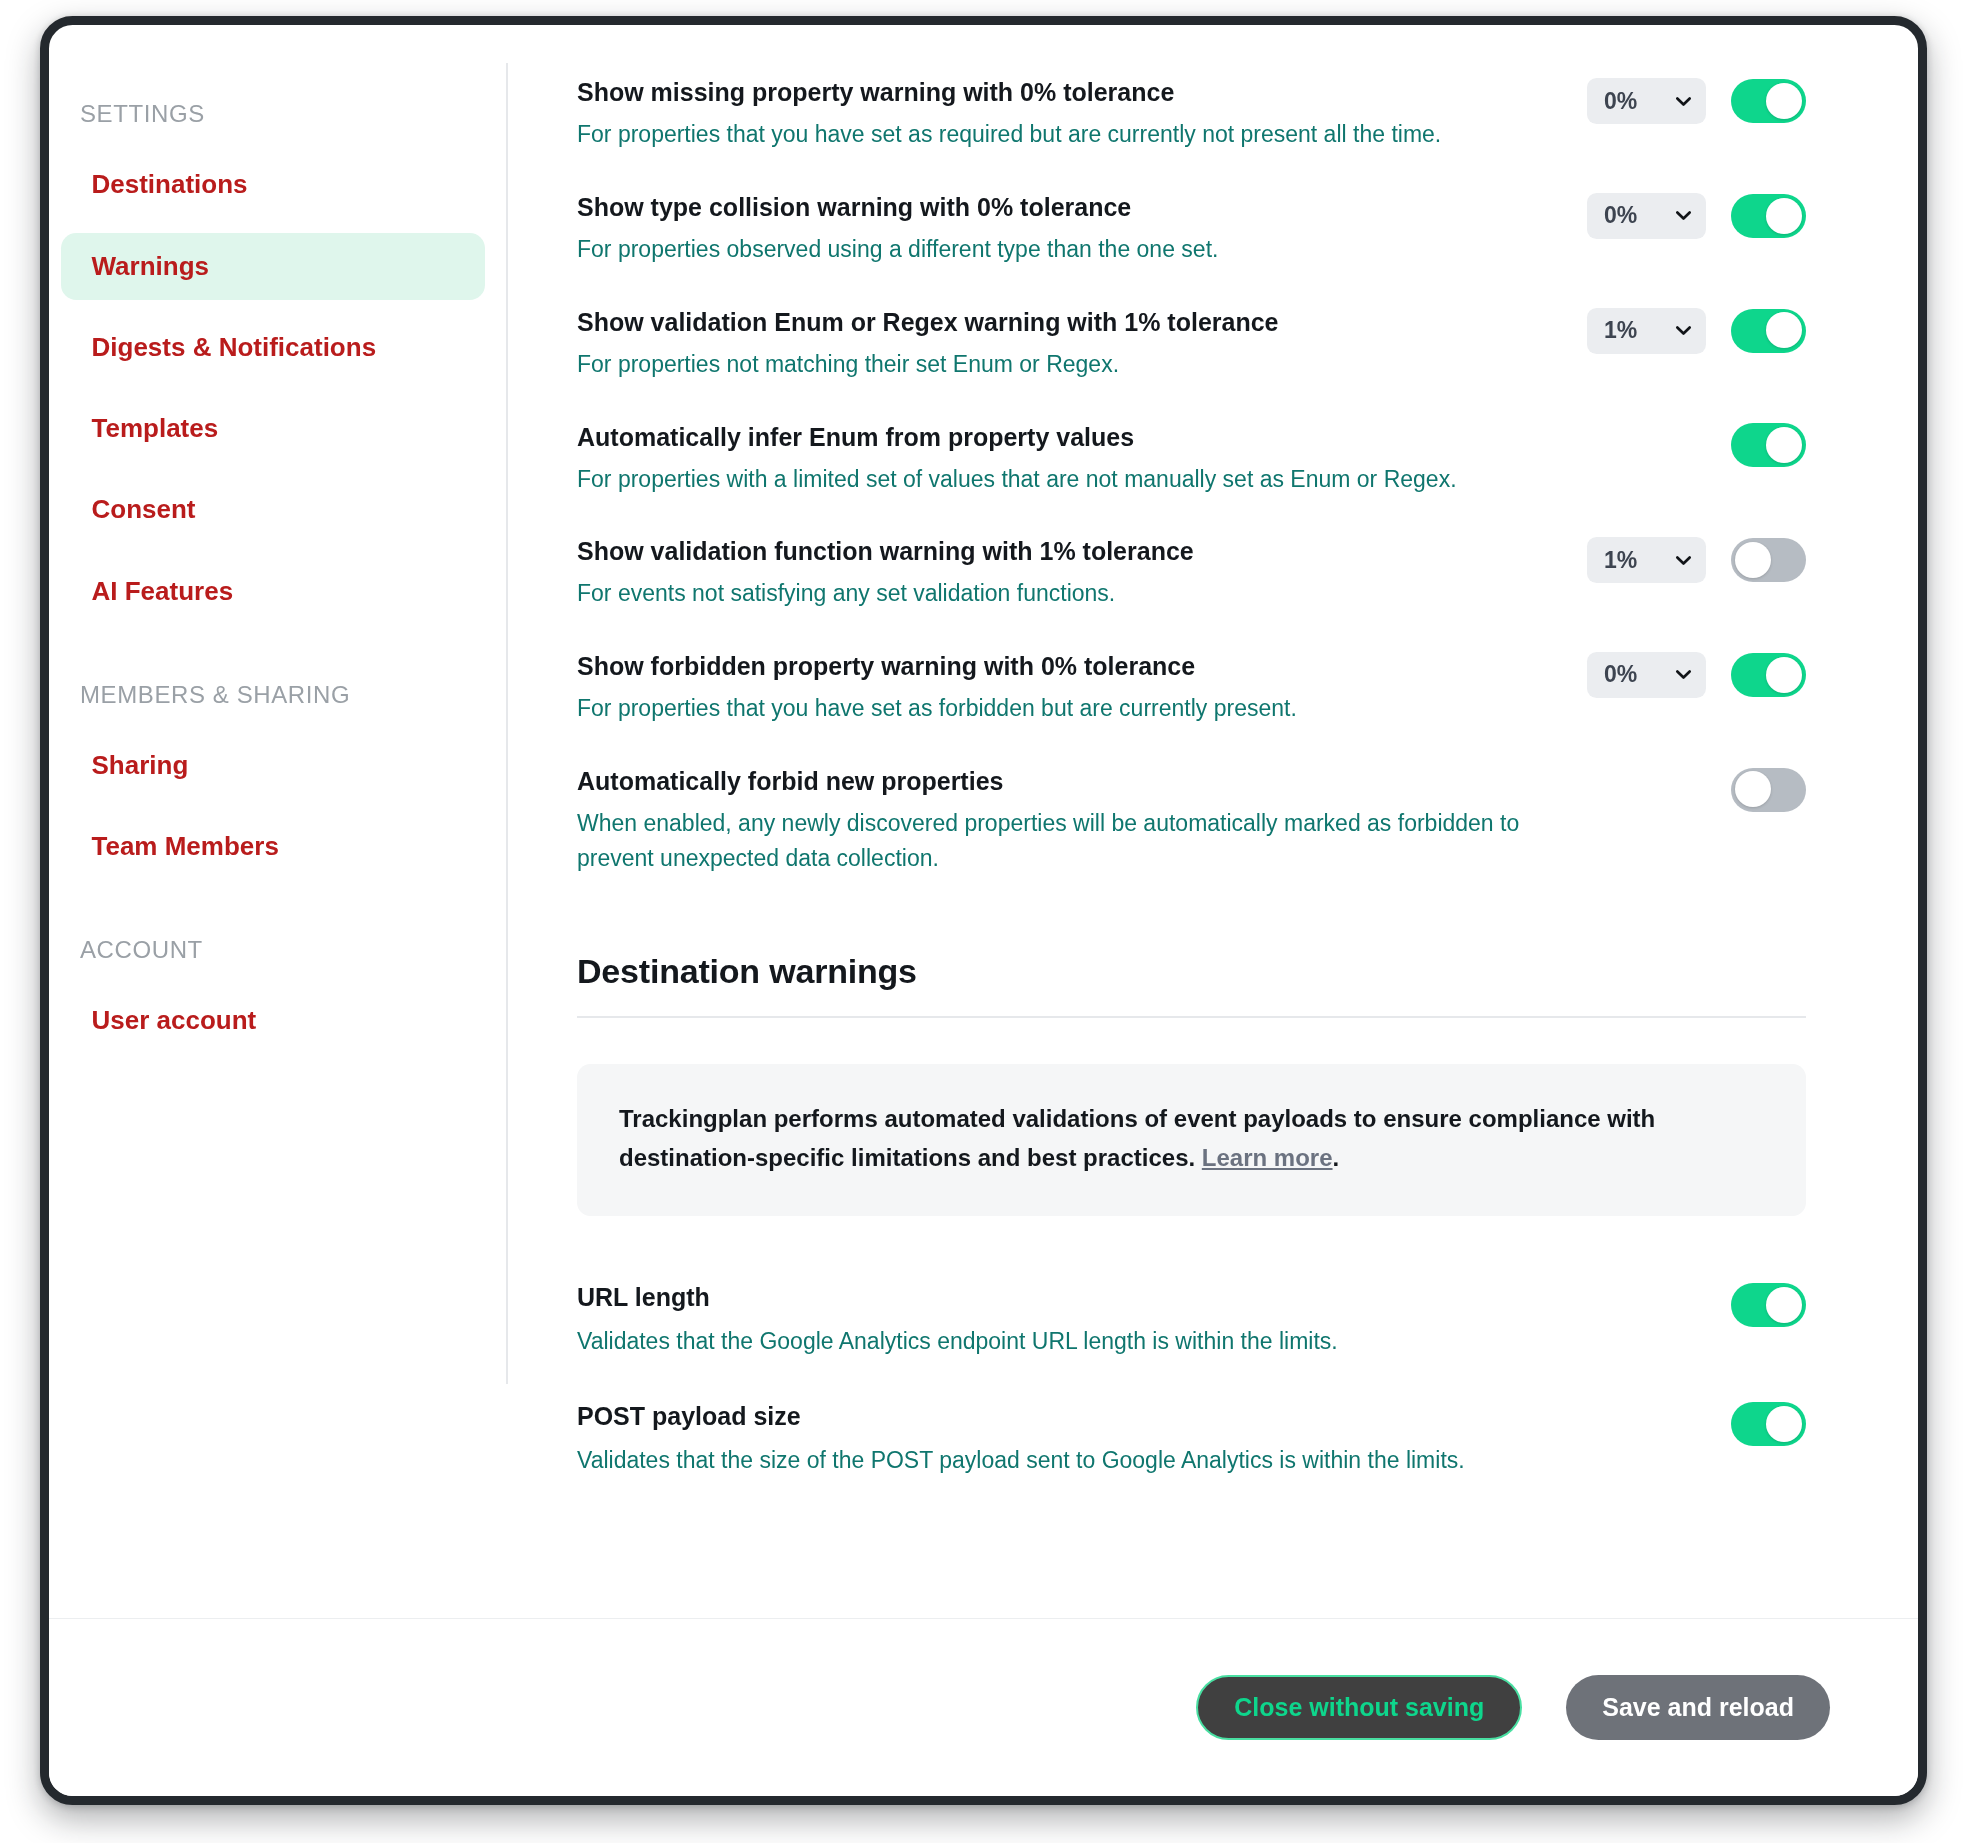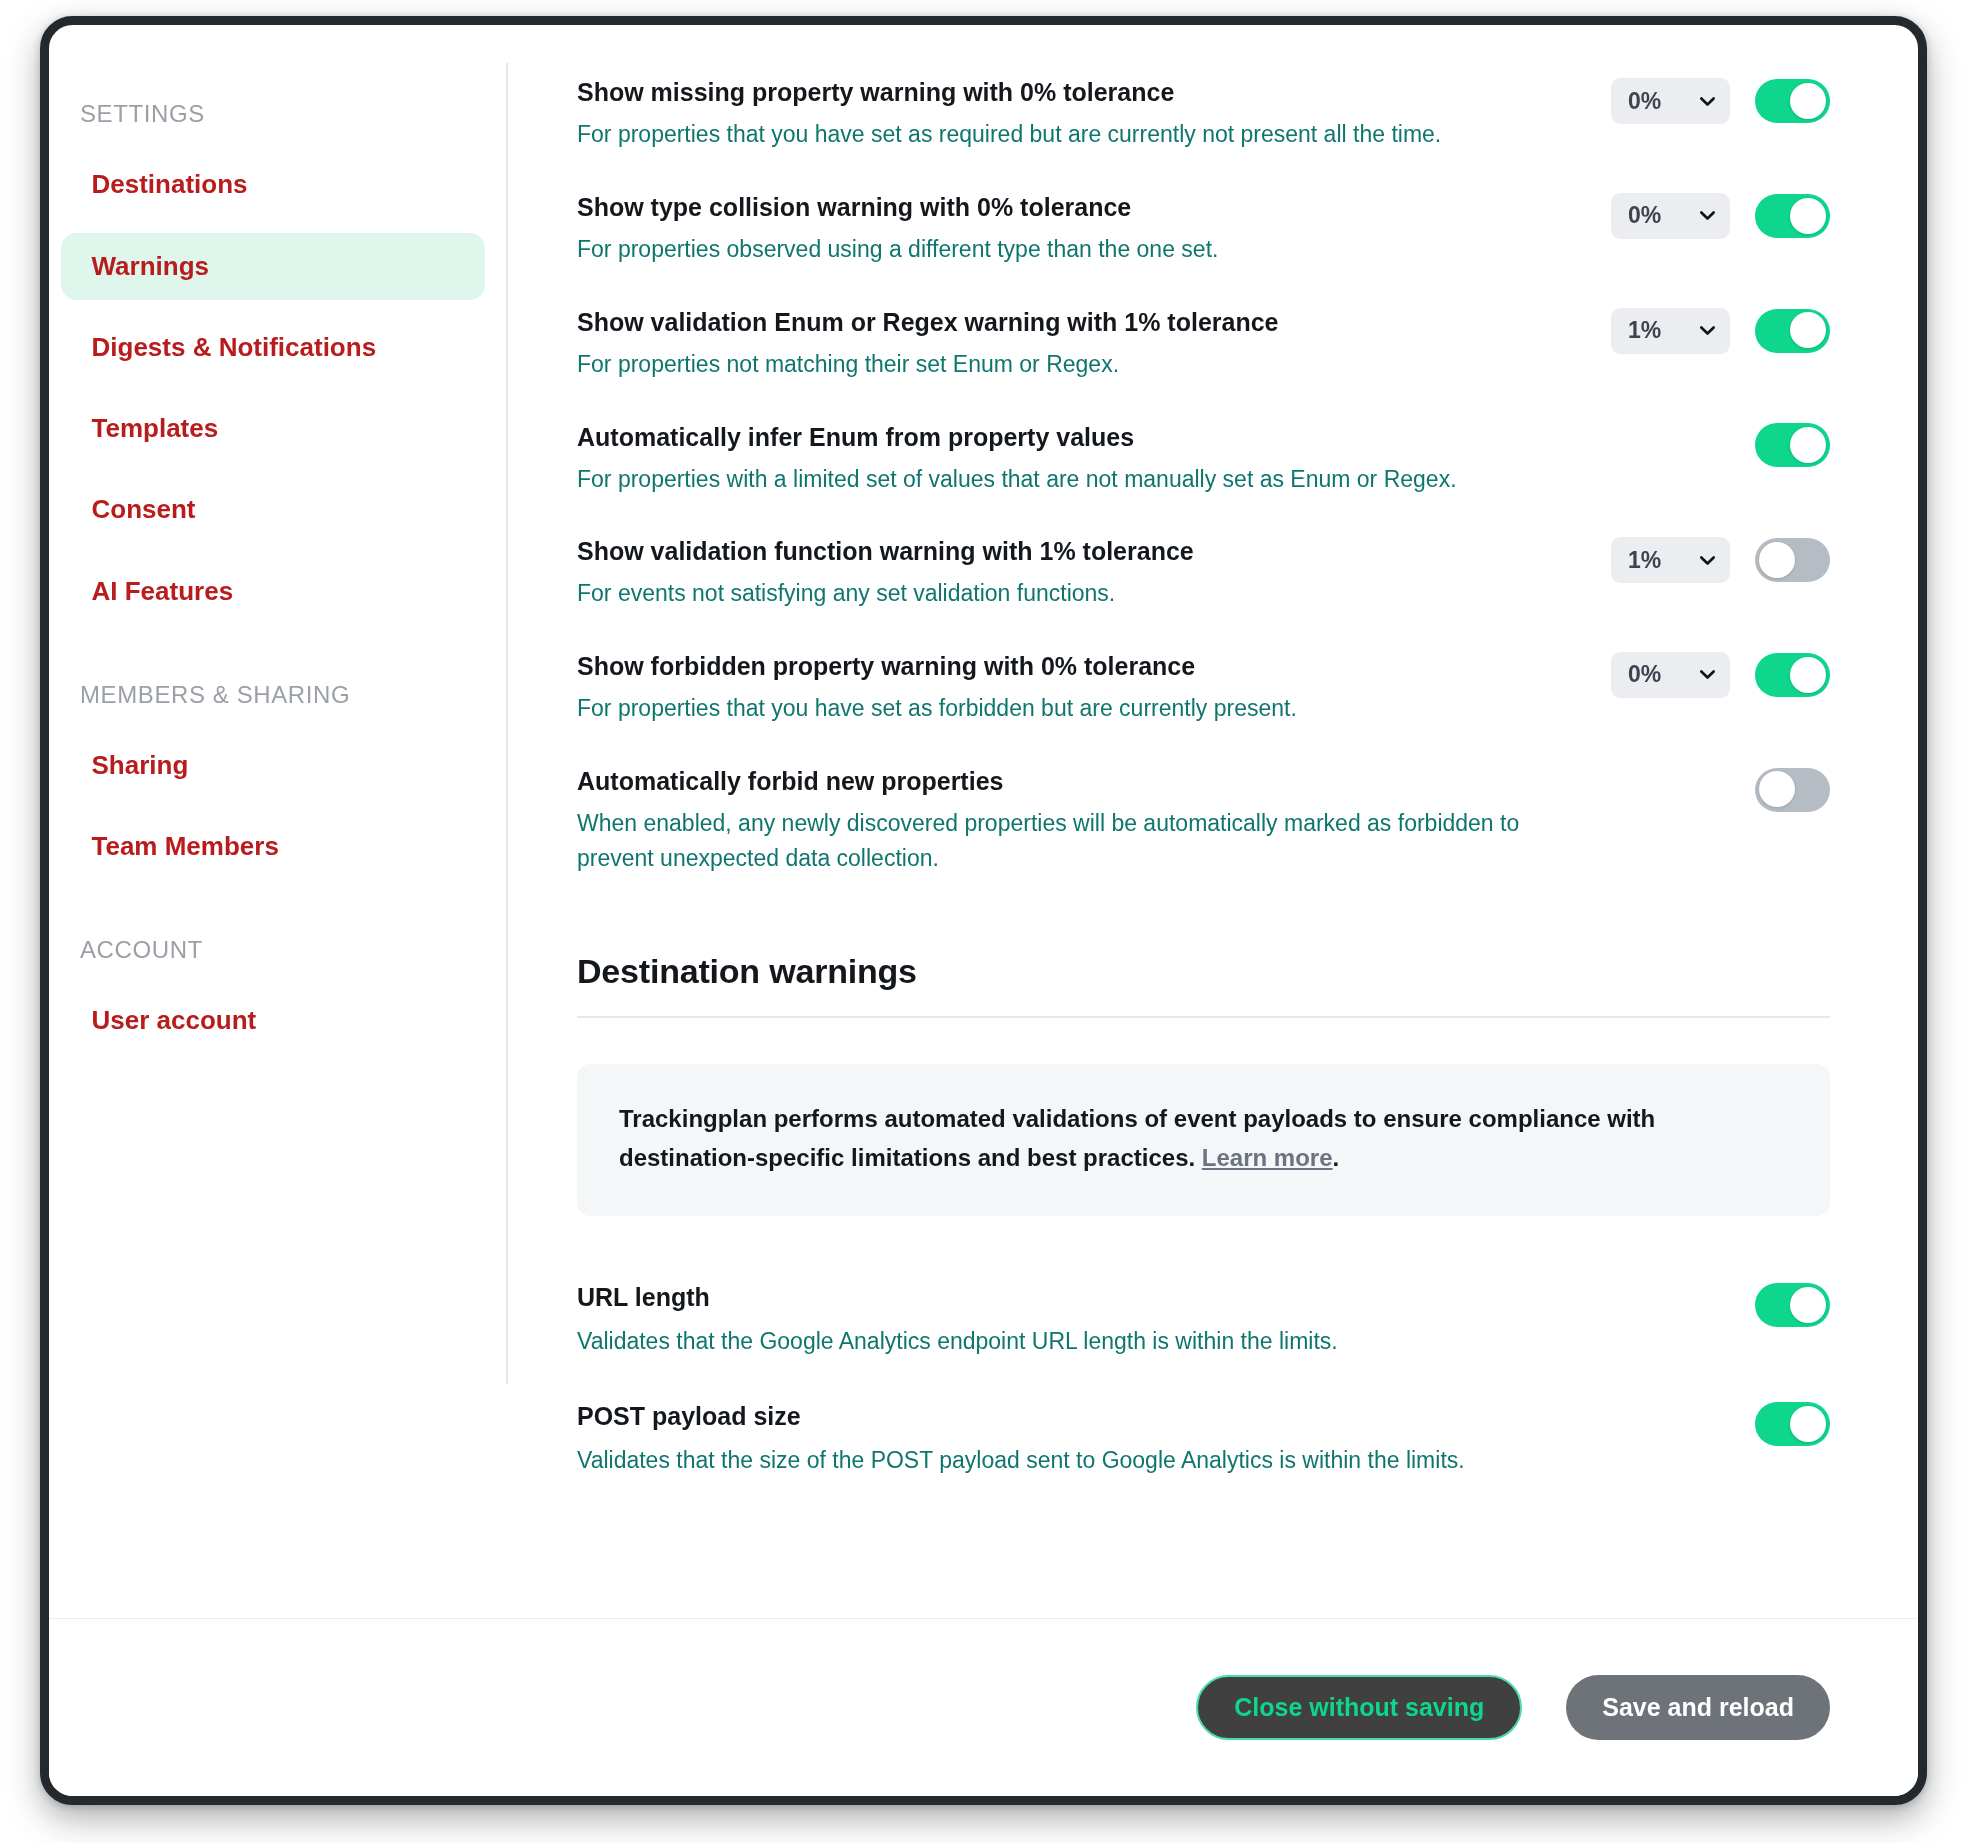--- a/index.html
+++ b/index.html
@@ -80,21 +80,21 @@
     cursor: pointer;
     line-height: 1.15;
     white-space: nowrap;
   }
   .nav-item.active { background: #dff6ec; }
 
   
   .content {
     flex: 1 1 auto;
     min-width: 0;
-    padding: 34px 88px 0 69px;
+    padding: 34px 112px 0 69px;
     overflow: hidden;
   }
 
   .setting-row {
     display: flex;
     align-items: flex-start;
     padding: 17px 0 21px 0;
     min-height: 88px;
   }
   .setting-text { flex: 1 1 auto; min-width: 0; padding-right: 23px; }

